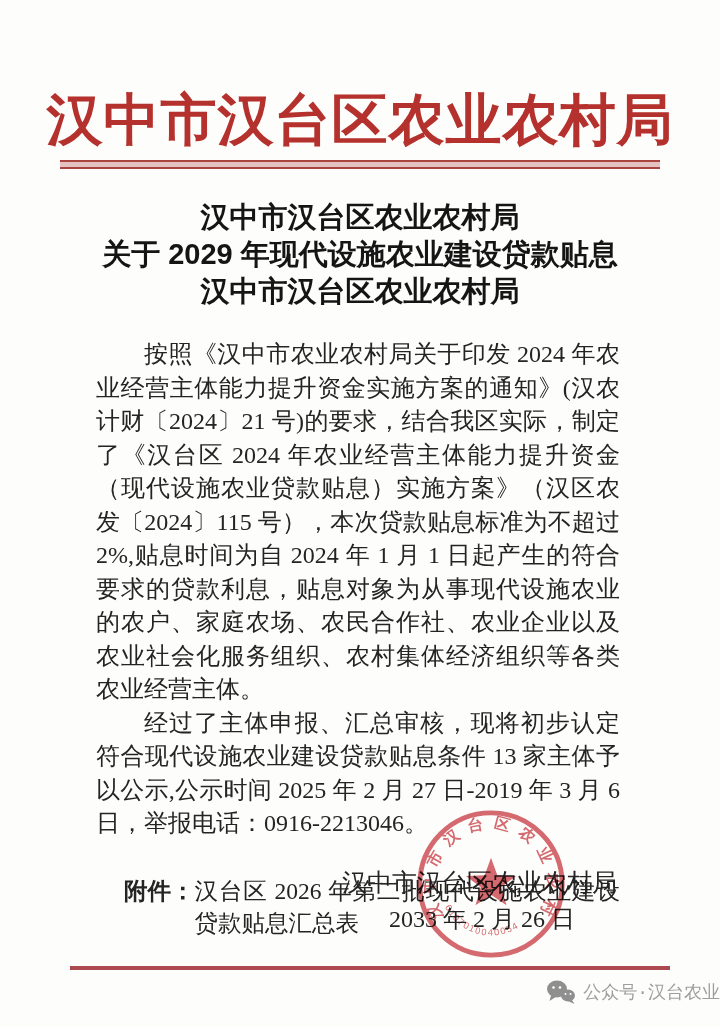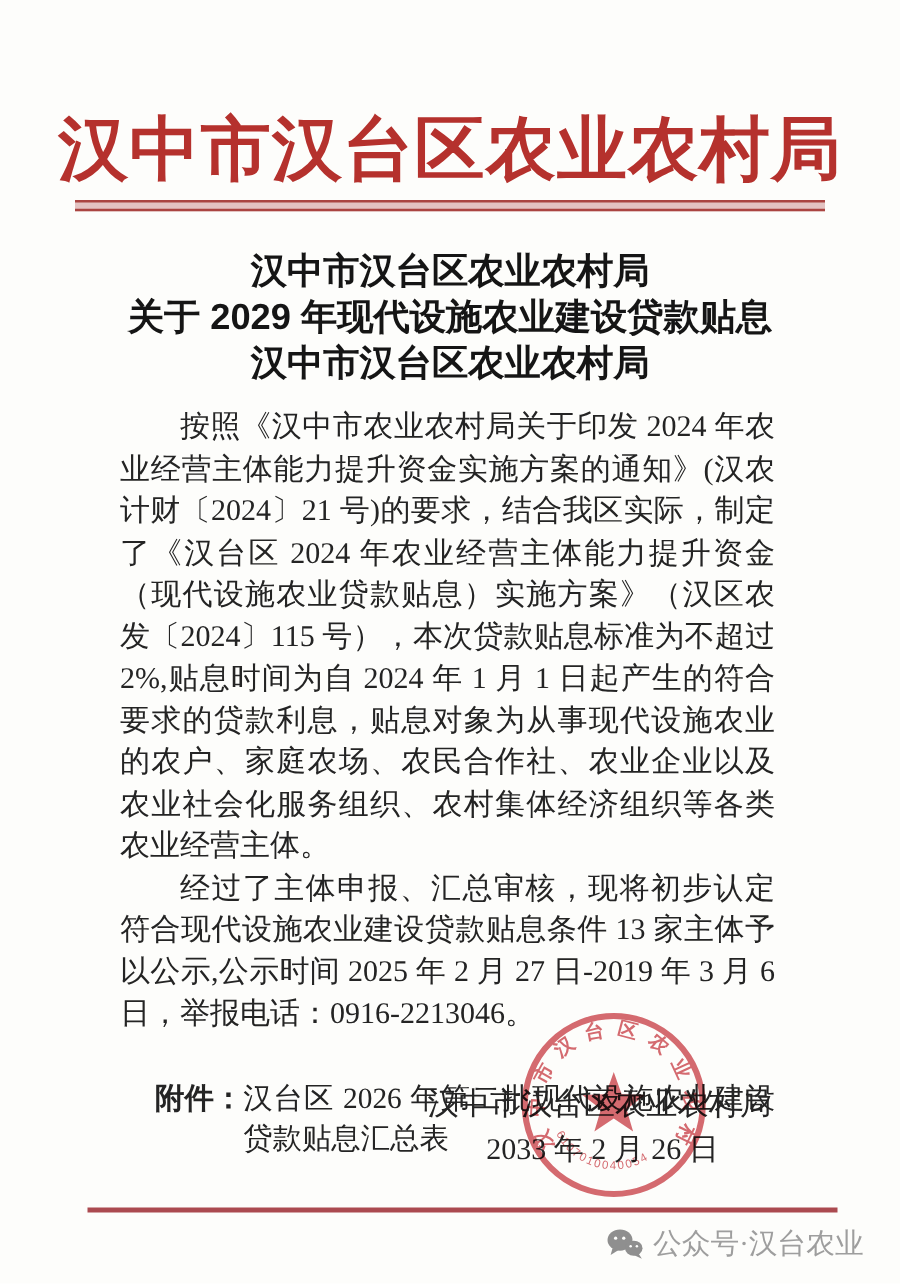--- a/index.html
+++ b/index.html
@@ -36,21 +36,21 @@
     margin-top: 30px;
     text-align: center;
     font-family: "Liberation Sans", "DejaVu Sans", sans-serif;
     font-weight: 700;
     font-size: 29px;
     line-height: 37px;
     color: #151515;
   }
   .body-block {
     width: 524px;
-    margin: 16px auto 0 96px;
+    margin: 28px auto 0 96px;
     font-size: 24px;
     line-height: 33.5px;
     text-align: justify;
     color: #242424;
     font-family: "Liberation Serif", "DejaVu Serif", serif;
   }
   .para { text-indent: 2em; }
   .attachment {
     margin-top: 34px;
     padding-left: 28px;
@@ -92,27 +92,27 @@
     top: 966px;
     left: 70px;
     width: 600px;
     height: 2px;
     border-top: 2px solid #ab4a50;
     border-bottom: 2px solid #ab4a50;
   }
   .watermark {
     position: absolute;
     top: 979px;
-    right: 29px;
+    right: 0;
     display: flex;
     align-items: center;
     gap: 7px;
     color: #9e9e9e;
-    font-size: 23px;
-    font-family: Liberation Serif, serif;
+    font-size: 18px;
+    font-family: Liberation Mono, monospace;
     white-space: nowrap;
   }
 </style>
 </head>
 <body>
 
 <div class="page">
 
   <div class="letterhead">汉中市汉台区农业农村局</div>
 

